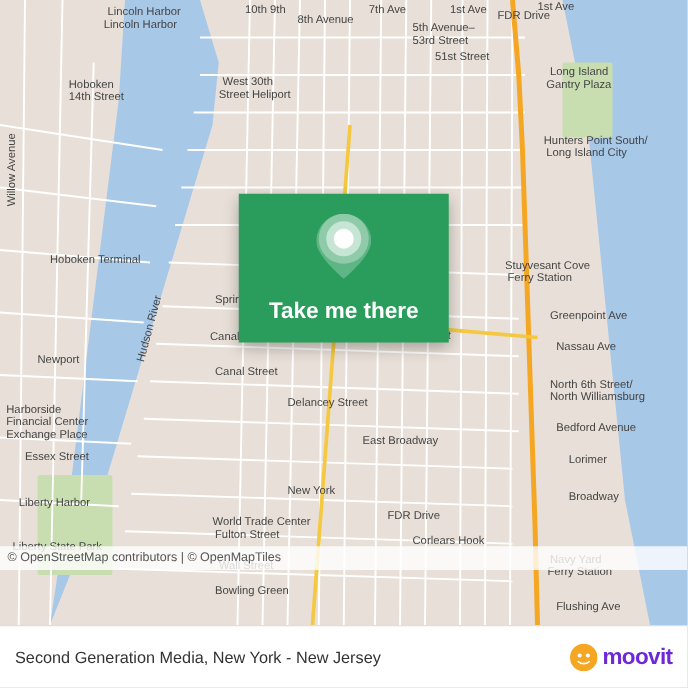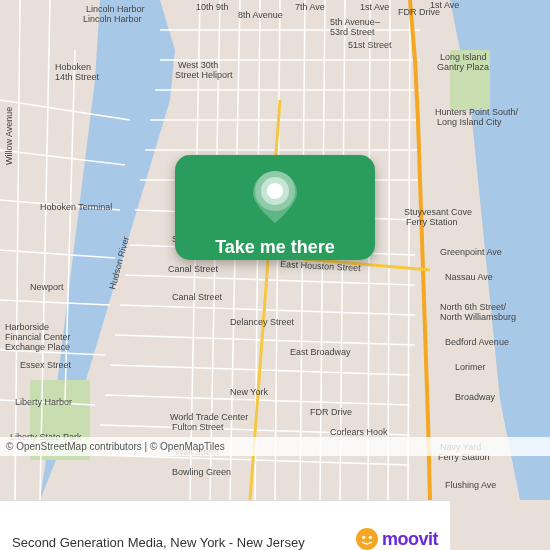--- a/index.html
+++ b/index.html
@@ -25,25 +25,25 @@
     #map-svg {
       width: 100%;
       height: 100%;
     }
 
     
     #info-bar {
       position: absolute;
       bottom: 0;
       left: 0;
-      width: 450px;
+      width: 550px;
       height: 50px;
       background: white;
       display: flex;
-      align-items: flex-end;
+      align-items: center;
       justify-content: space-between;
       padding: 0 12px;
       border-top: 1px solid #ddd;
     }
 
     #info-text {
       font-size: 13px;
       color: #333;
       font-weight: 400;
     }
@@ -77,27 +77,27 @@
       font-size: 10px;
       color: #555;
     }
 
     
     #cta-card {
       position: absolute;
       top: 155px;
       left: 50%;
       transform: translateX(-50%);
-      width: 200px;
+      width: 168px;
       background: #2a9d5c;
-      border-radius: 15px;
+      border-radius: 0;
       display: flex;
       flex-direction: column;
       align-items: center;
-      padding: 16px 20px 2px;
+      padding: 16px 20px 15px;
       box-shadow: 0 4px 12px rgba(0,0,0,0.3);
       cursor: pointer;
     }
 
     #cta-pin {
       margin-bottom: 10px;
     }
 
     #cta-label {
       color: white;

